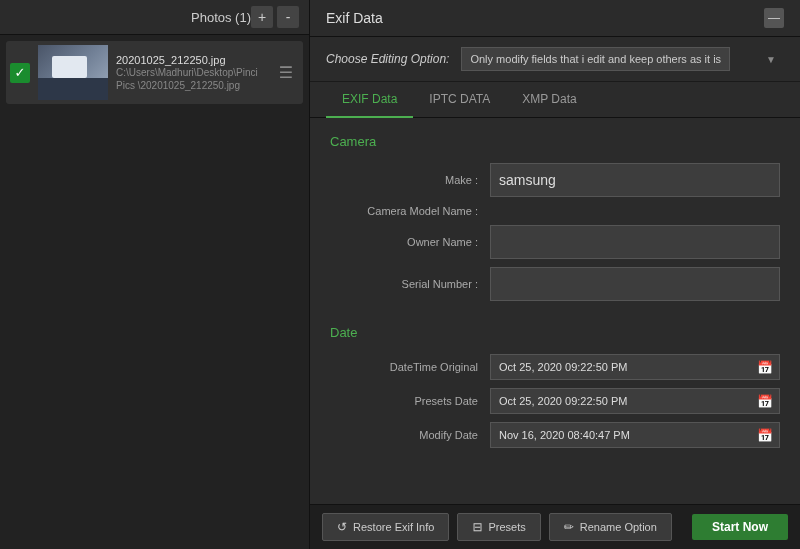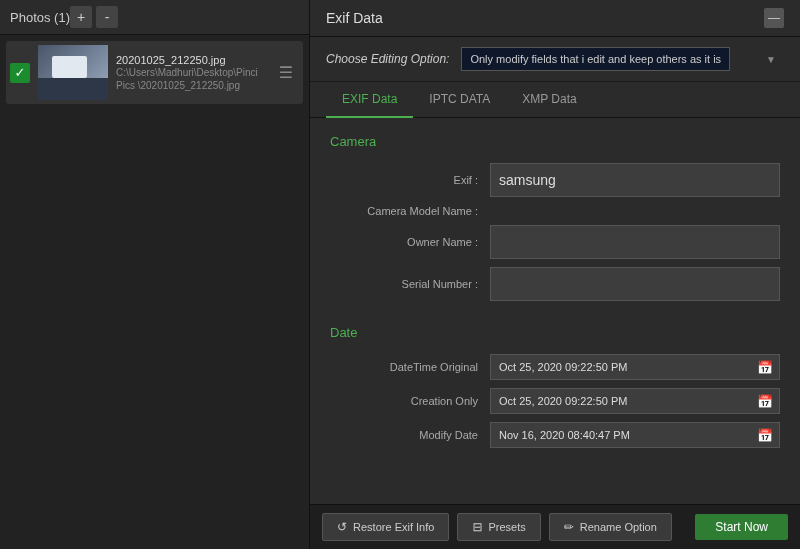--- a/index.html
+++ b/index.html
@@ -27,21 +27,21 @@
       width: 310px;
       background: #222;
       border-right: 1px solid #111;
       display: flex;
       flex-direction: column;
     }
 
     .left-panel-header {
       display: flex;
       align-items: center;
-      justify-content: flex-start;
+      justify-content: flex-end;
       padding: 6px 10px;
       background: #2b2b2b;
       border-bottom: 1px solid #111;
     }
 
     .left-panel-title {
       color: #ccc;
       font-size: 13px;
     }
 
@@ -199,21 +199,21 @@
 
     .editing-options-label {
       color: #ccc;
       white-space: nowrap;
       font-size: 12px;
       font-style: italic;
     }
 
     .editing-options-select {
       flex: 1;
-      background: #0f172a;
+      background: #404040;
       border: 1px solid #555;
       color: #ccc;
       padding: 5px 8px;
       font-size: 11px;
       cursor: pointer;
       appearance: none;
       -webkit-appearance: none;
     }
 
     .select-wrapper {
@@ -344,21 +344,21 @@
     }
 
     .start-btn {
       margin-left: auto;
       padding: 6px 20px;
       background: #2e7d32;
       border: none;
       color: #fff;
       cursor: pointer;
       font-size: 12px;
-      font-weight: normal;
+      font-weight: bold;
       border-radius: 2px;
     }
 
     .toolbar-icon {
       font-size: 12px;
     }
   </style>
 </head>
 <body>
 
@@ -416,21 +416,21 @@
       <div class="tab">
         <span>XMP Data</span>
       </div>
     </div>
 
     <div class="content-area">
 
       <div class="section-title">Camera</div>
       <div class="form-grid">
         <div class="form-row">
-          <span class="form-label">Exif :</span>
+          <span class="form-label">Make :</span>
           <input class="form-input" type="text" value="samsung" style="">
         </div>
         <div class="form-row">
           <span class="form-label">Camera Model Name :</span>
         </div>
         <div class="form-row">
           <span class="form-label">Owner Name :</span>
           <input class="form-input" type="text" value="" style="">
         </div>
         <div class="form-row">
@@ -442,21 +442,21 @@
       <div class="section-title">Date</div>
       <div class="form-grid">
         <div class="form-row">
           <span class="form-label">DateTime Original</span>
           <div class="date-input-wrapper">
             <input class="date-input" type="text" value="Oct 25, 2020 09:22:50 PM" style="">
             <span class="calendar-icon">📅</span>
           </div>
         </div>
         <div class="form-row">
-          <span class="form-label">Creation Only</span>
+          <span class="form-label">Presets Date</span>
           <div class="date-input-wrapper">
             <input class="date-input" type="text" value="Oct 25, 2020 09:22:50 PM" style="">
             <span class="calendar-icon">📅</span>
           </div>
         </div>
         <div class="form-row">
           <span class="form-label">Modify Date</span>
           <div class="date-input-wrapper">
             <input class="date-input" type="text" value="Nov 16, 2020 08:40:47 PM" style="">
             <span class="calendar-icon">📅</span>

